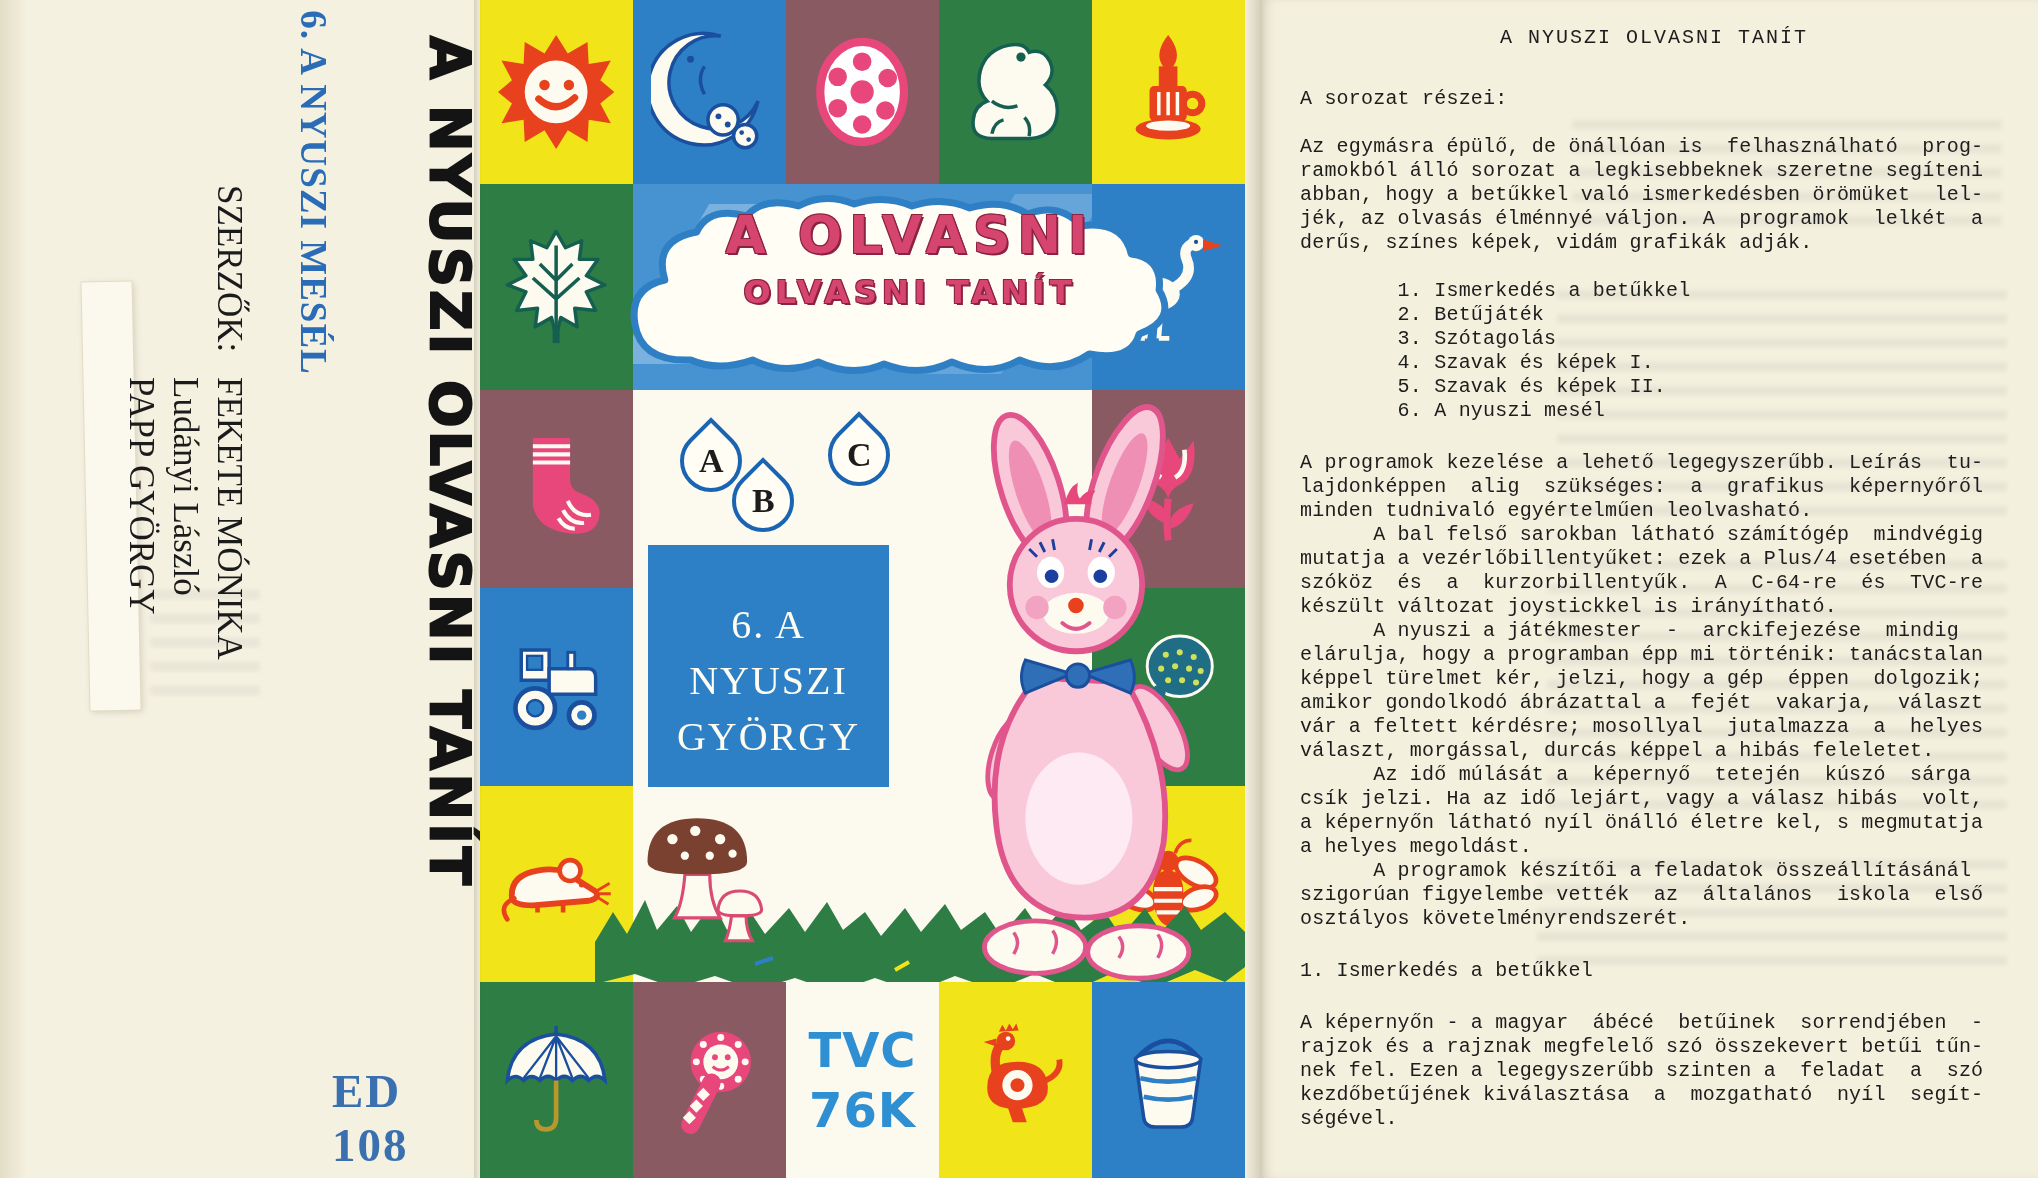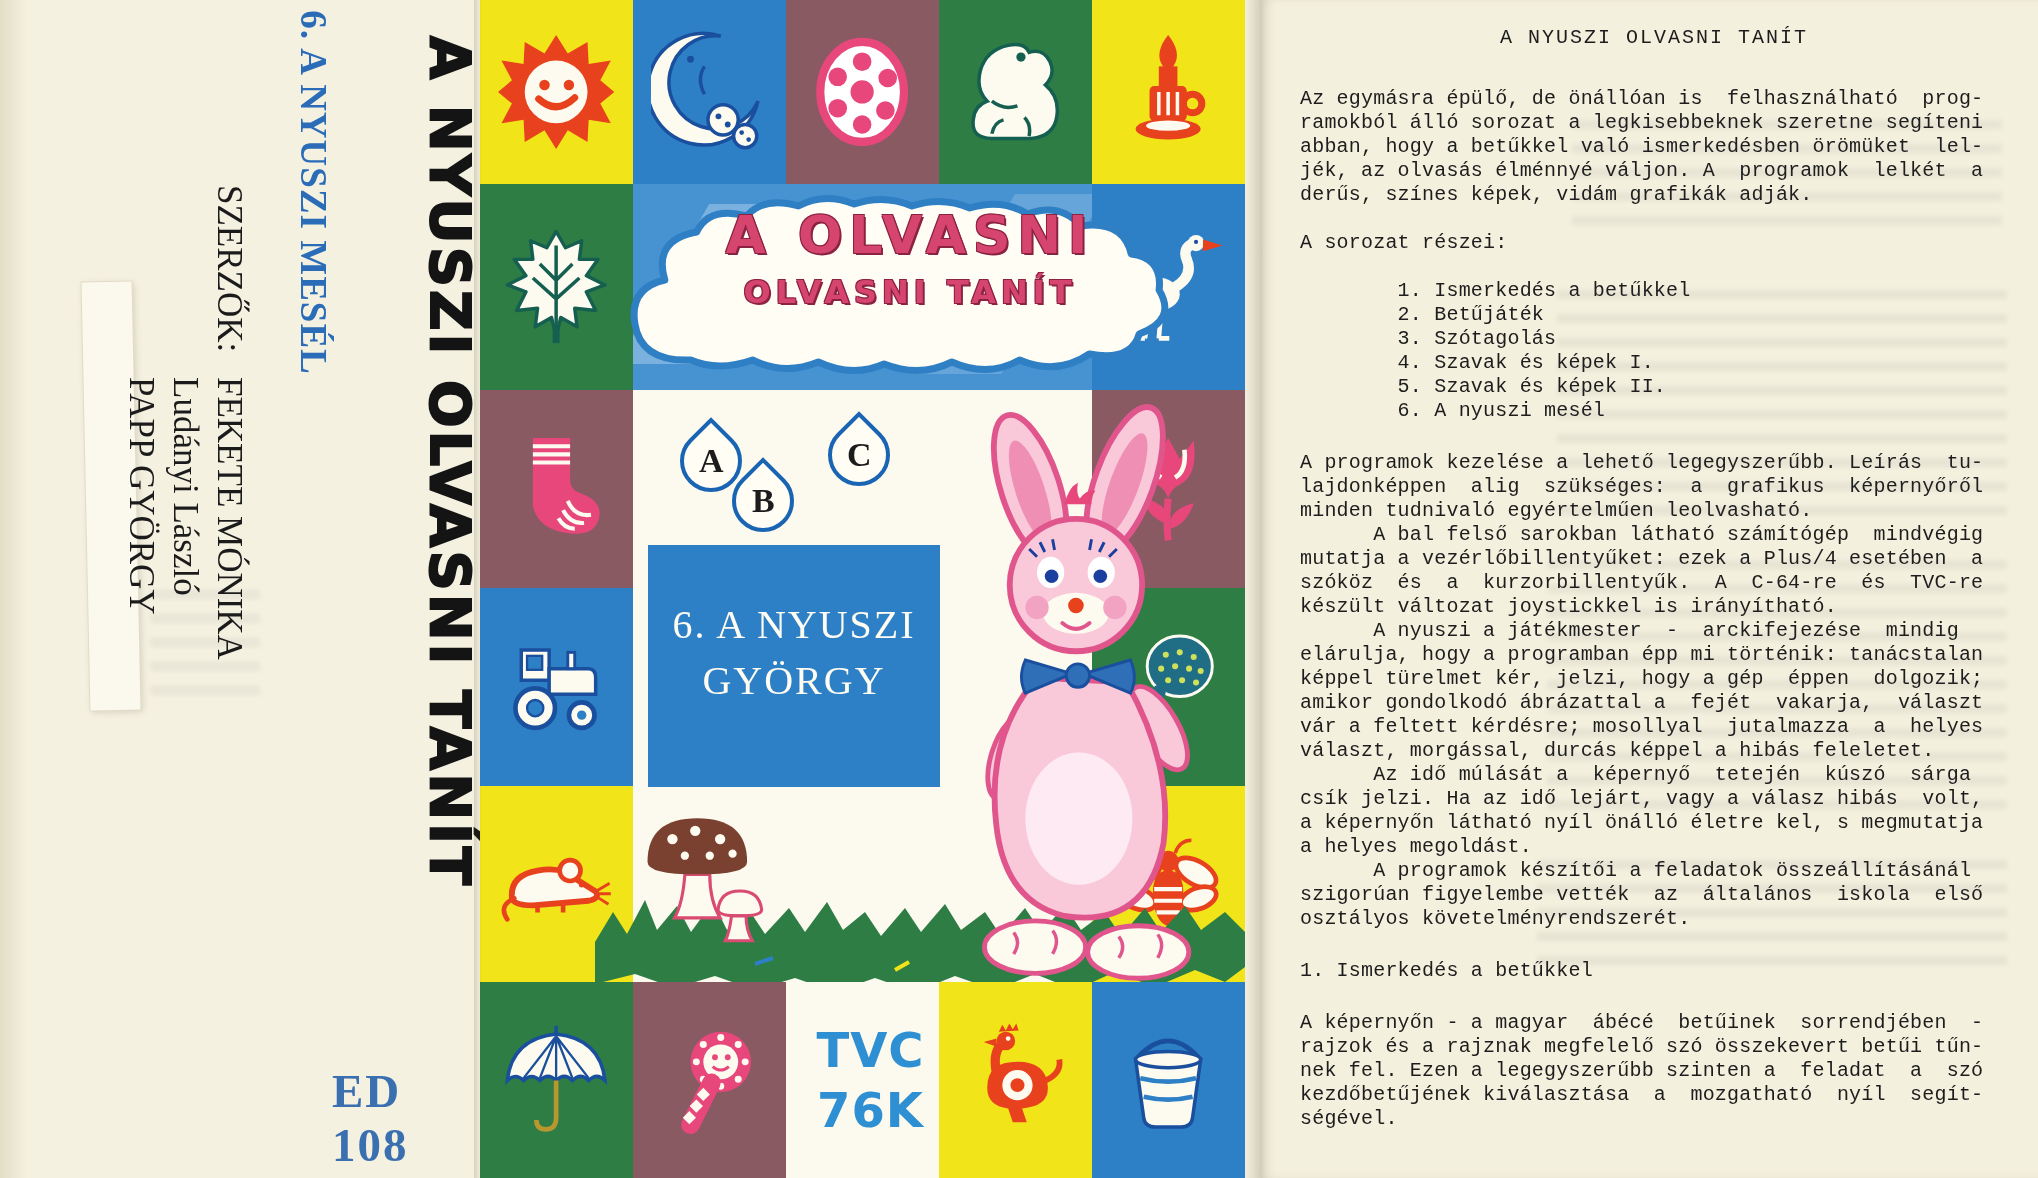--- a/index.html
+++ b/index.html
@@ -39,27 +39,27 @@
   .cloud-title{left:150px;top:205px;width:560px;text-align:center;
      font-family:"DejaVu Sans",sans-serif;font-weight:900;color:#d5456e;
      text-shadow:2px 2px 0 #8c2242,-1px -1px 0 #8c2242,1px -1px 0 #8c2242,-1px 1px 0 #8c2242;}
   .cloud-title .l1{font-size:52px;letter-spacing:7px;}
   .cloud-title .l2{font-size:32px;letter-spacing:5px;margin-top:8px;}
   .drop{position:absolute;width:54px;height:54px;background:#fffdf4;border:4px solid #1a64b4;
      border-radius:0 50% 50% 50%;transform:rotate(45deg);
      display:flex;align-items:center;justify-content:center;}
   .drop span{transform:rotate(-45deg);font-family:"Liberation Serif",serif;
      font-weight:bold;font-size:34px;color:#1c1c1c;}
-  .episode-box{left:168px;top:545px;width:292px;height:242px;background:#2e80c6;
+  .episode-box{left:168px;top:545px;width:241px;height:242px;background:#2e80c6;
      text-align:center;color:#fffdf2;font-family:"Liberation Serif",serif;
      font-size:40px;line-height:56px;letter-spacing:2px;padding-top:52px;box-sizing:border-box;}
   .tvc-cell{left:306px;top:982px;width:153px;height:196px;background:#fcf9ee;
      display:flex;flex-direction:column;align-items:center;justify-content:center;
      font-family:"DejaVu Sans",sans-serif;font-weight:bold;font-size:48px;line-height:60px;
-     color:#2e8fd2;letter-spacing:1px;margin-left:8px;}
+     color:#2e8fd2;letter-spacing:1px;}
   .grass{left:115px;top:872px;width:650px;height:125px;}
   .grass svg{width:100%;height:100%;}
   .mushrooms{left:155px;top:808px;width:135px;height:140px;}
   .mushrooms svg{width:100%;height:100%;}
   .bunny{left:448px;top:382px;width:292px;height:630px;}
   .bunny svg{width:100%;height:100%;}
 
   
   .info-page{left:1262px;top:0;width:776px;height:1178px;background:#f4f0de;
      box-shadow:inset 8px 0 14px -8px rgba(90,80,50,.35);}
@@ -388,26 +388,26 @@
   <div class="abs fold f1"></div>
   <div class="abs fold f2"></div>
 
   <div class="abs info-page">
     <div class="abs bleed" style="left:310px;top:120px;width:430px;height:110px;"></div>
     <div class="abs bleed" style="left:295px;top:290px;width:450px;height:230px;"></div>
     <div class="abs bleed" style="left:285px;top:560px;width:460px;height:250px;"></div>
     <div class="abs bleed" style="left:275px;top:860px;width:470px;height:120px;"></div>
     <div class="page-inner">
       <div class="page-title">A NYUSZI OLVASNI TANÍT</div>
+      <div class="tw">A sorozat részei:</div>
       <div class="tw">Az egymásra épülő, de önállóan is  felhasználható  prog-
 ramokból álló sorozat a legkisebbeknek szeretne segíteni
 abban, hogy a betűkkel való ismerkedésben örömüket  lel-
 jék, az olvasás élménnyé váljon. A  programok  lelkét  a
 derűs, színes képek, vidám grafikák adják.</div>
-      <div class="tw">A sorozat részei:</div>
       <div class="tw gap">        1. Ismerkedés a betűkkel
         2. Betűjáték
         3. Szótagolás
         4. Szavak és képek I.
         5. Szavak és képek II.
         6. A nyuszi mesél</div>
       <div class="tw gap">A programok kezelése a lehető legegyszerűbb. Leírás  tu-
 lajdonképpen  alig  szükséges:  a  grafikus  képernyőről
 minden tudnivaló egyértelműen leolvasható.
       A bal felső sarokban látható számítógép  mindvégig

